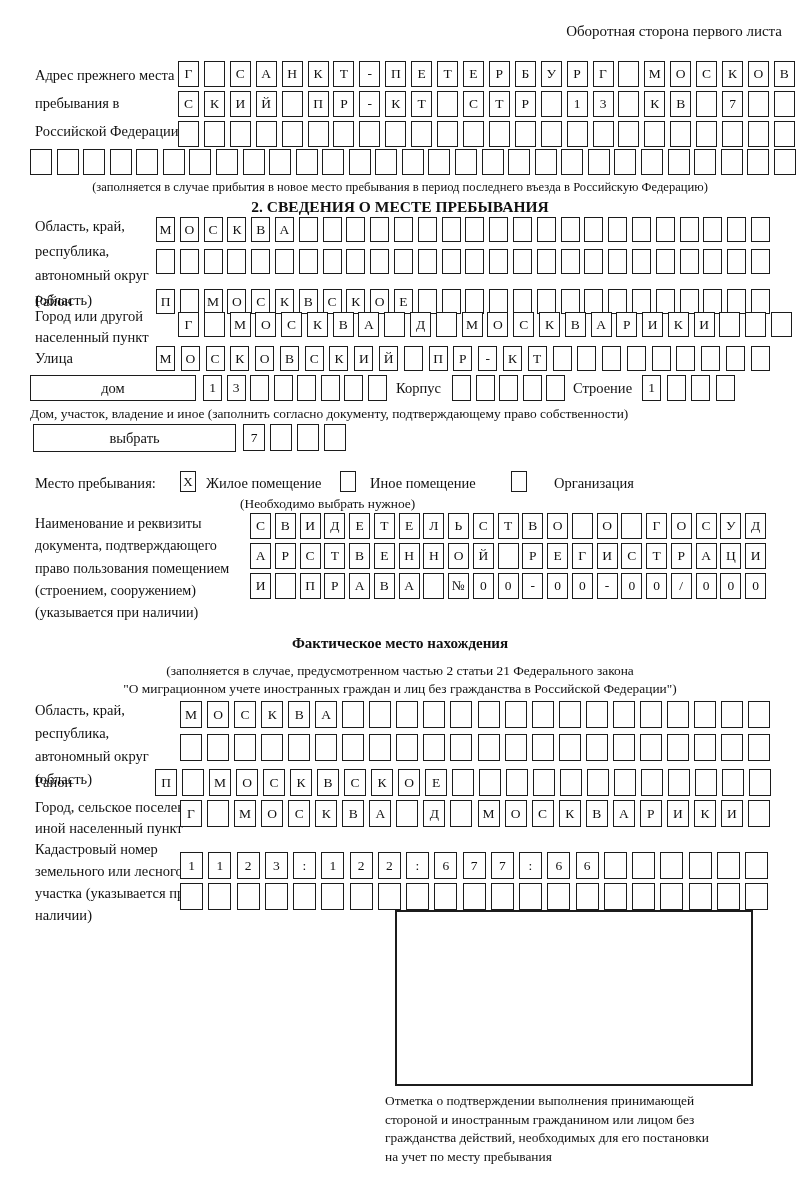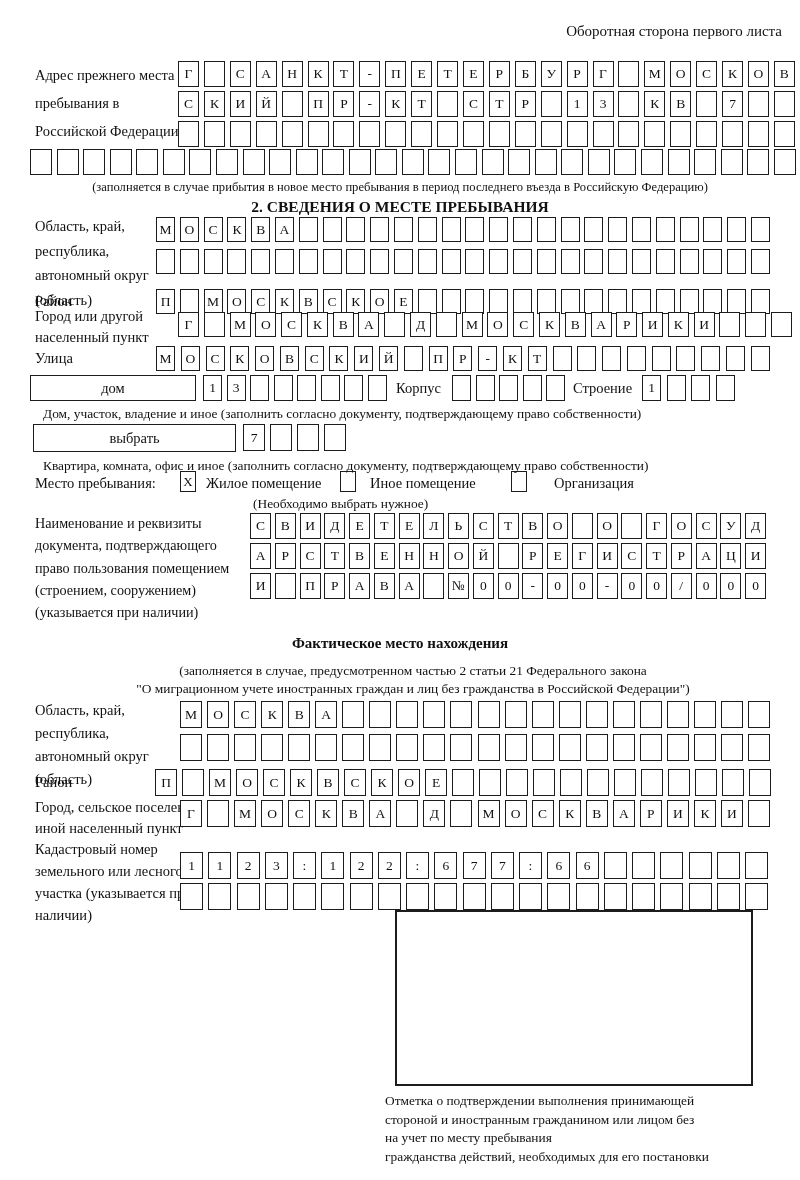--- a/index.html
+++ b/index.html
@@ -1,20 +1,20 @@
 <!DOCTYPE html>
 <html><head>
 <meta charset="utf-8">
 <style>
   html,body{margin:0;padding:0;background:#fff;}
   .page{position:relative;width:800px;height:1180px;background:#fff;overflow:hidden;
         font-family:"Liberation Serif", serif;color:#111;padding-left:40px;}
   .abs{position:absolute;}
   .lbl{font-size:14.5px;line-height:1.55;}
-  .cap{font-size:13px;margin-left:13px;}
+  .cap{font-size:13px;}
   .cap-sm{font-size:12.6px;}
   .hdr{font-weight:bold;font-size:15.5px;}
   .center{text-align:center;width:800px;left:0;}
   .cellrow{display:flex;justify-content:space-between;}
   .cell{display:inline-flex;align-items:center;justify-content:center;
         border:1.5px solid #1c1c1c;box-sizing:border-box;
         font-size:13.5px;background:#fff;flex:0 0 auto;}
   .r-prev  .cell{width:21px;height:26px;}
   .r-prev4 .cell{width:22px;height:26px;}
   .r-s2    .cell{width:19px;height:25px;}
@@ -327,21 +327,20 @@
     </div>
   <div class="abs cap" style="left:30px;top:406px;font-size:13.4px;">Дом, участок, владение и иное (заполнить согласно документу, подтверждающему право собственности)</div>
 
   <div class="abs namebox" style="left:33px;top:424px;width:203px;height:28px;">выбрать</div>
   <div class="abs cellrow r-kv" style="left:243px;top:424px;width:103px;">
       <span class="cell">7</span>
       <span class="cell"></span>
       <span class="cell"></span>
       <span class="cell"></span>
     </div>
-  <div class="abs cap" style="left:30px;top:458px;font-size:13.4px;">Квартира, комната, офис и иное (заполнить согласно документу, подтверждающему право собственности)</div>
 
   <div class="abs lbl" style="left:35px;top:472px;">Место пребывания:</div>
   <div class="abs chk" style="left:180px;top:471px;">X</div>
   <div class="abs lbl" style="left:206px;top:472px;">Жилое помещение</div>
   <div class="abs chk" style="left:340px;top:471px;"></div>
   <div class="abs lbl" style="left:370px;top:472px;">Иное помещение</div>
   <div class="abs chk" style="left:511px;top:471px;"></div>
   <div class="abs lbl" style="left:554px;top:472px;">Организация</div>
   <div class="abs cap" style="left:240px;top:496px;font-size:13.4px;">(Необходимо выбрать нужное)</div>
 
@@ -568,17 +567,17 @@
       <span class="cell"></span>
       <span class="cell"></span>
       <span class="cell"></span>
       <span class="cell"></span>
     </div>
 
   <div class="abs stampbox" style="left:395px;top:910px;width:358px;height:176px;"></div>
   <div class="abs stampcap" style="left:385px;top:1092px;width:390px;">
     <div>Отметка о подтверждении выполнения принимающей</div>
     <div>стороной и иностранным гражданином или лицом без</div>
+    <div>гражданства действий, необходимых для его постановки</div>
     <div>на учет по месту пребывания</div>
-    <div>гражданства действий, необходимых для его постановки</div>
   </div>
 
 </div>
 
 </body></html>

